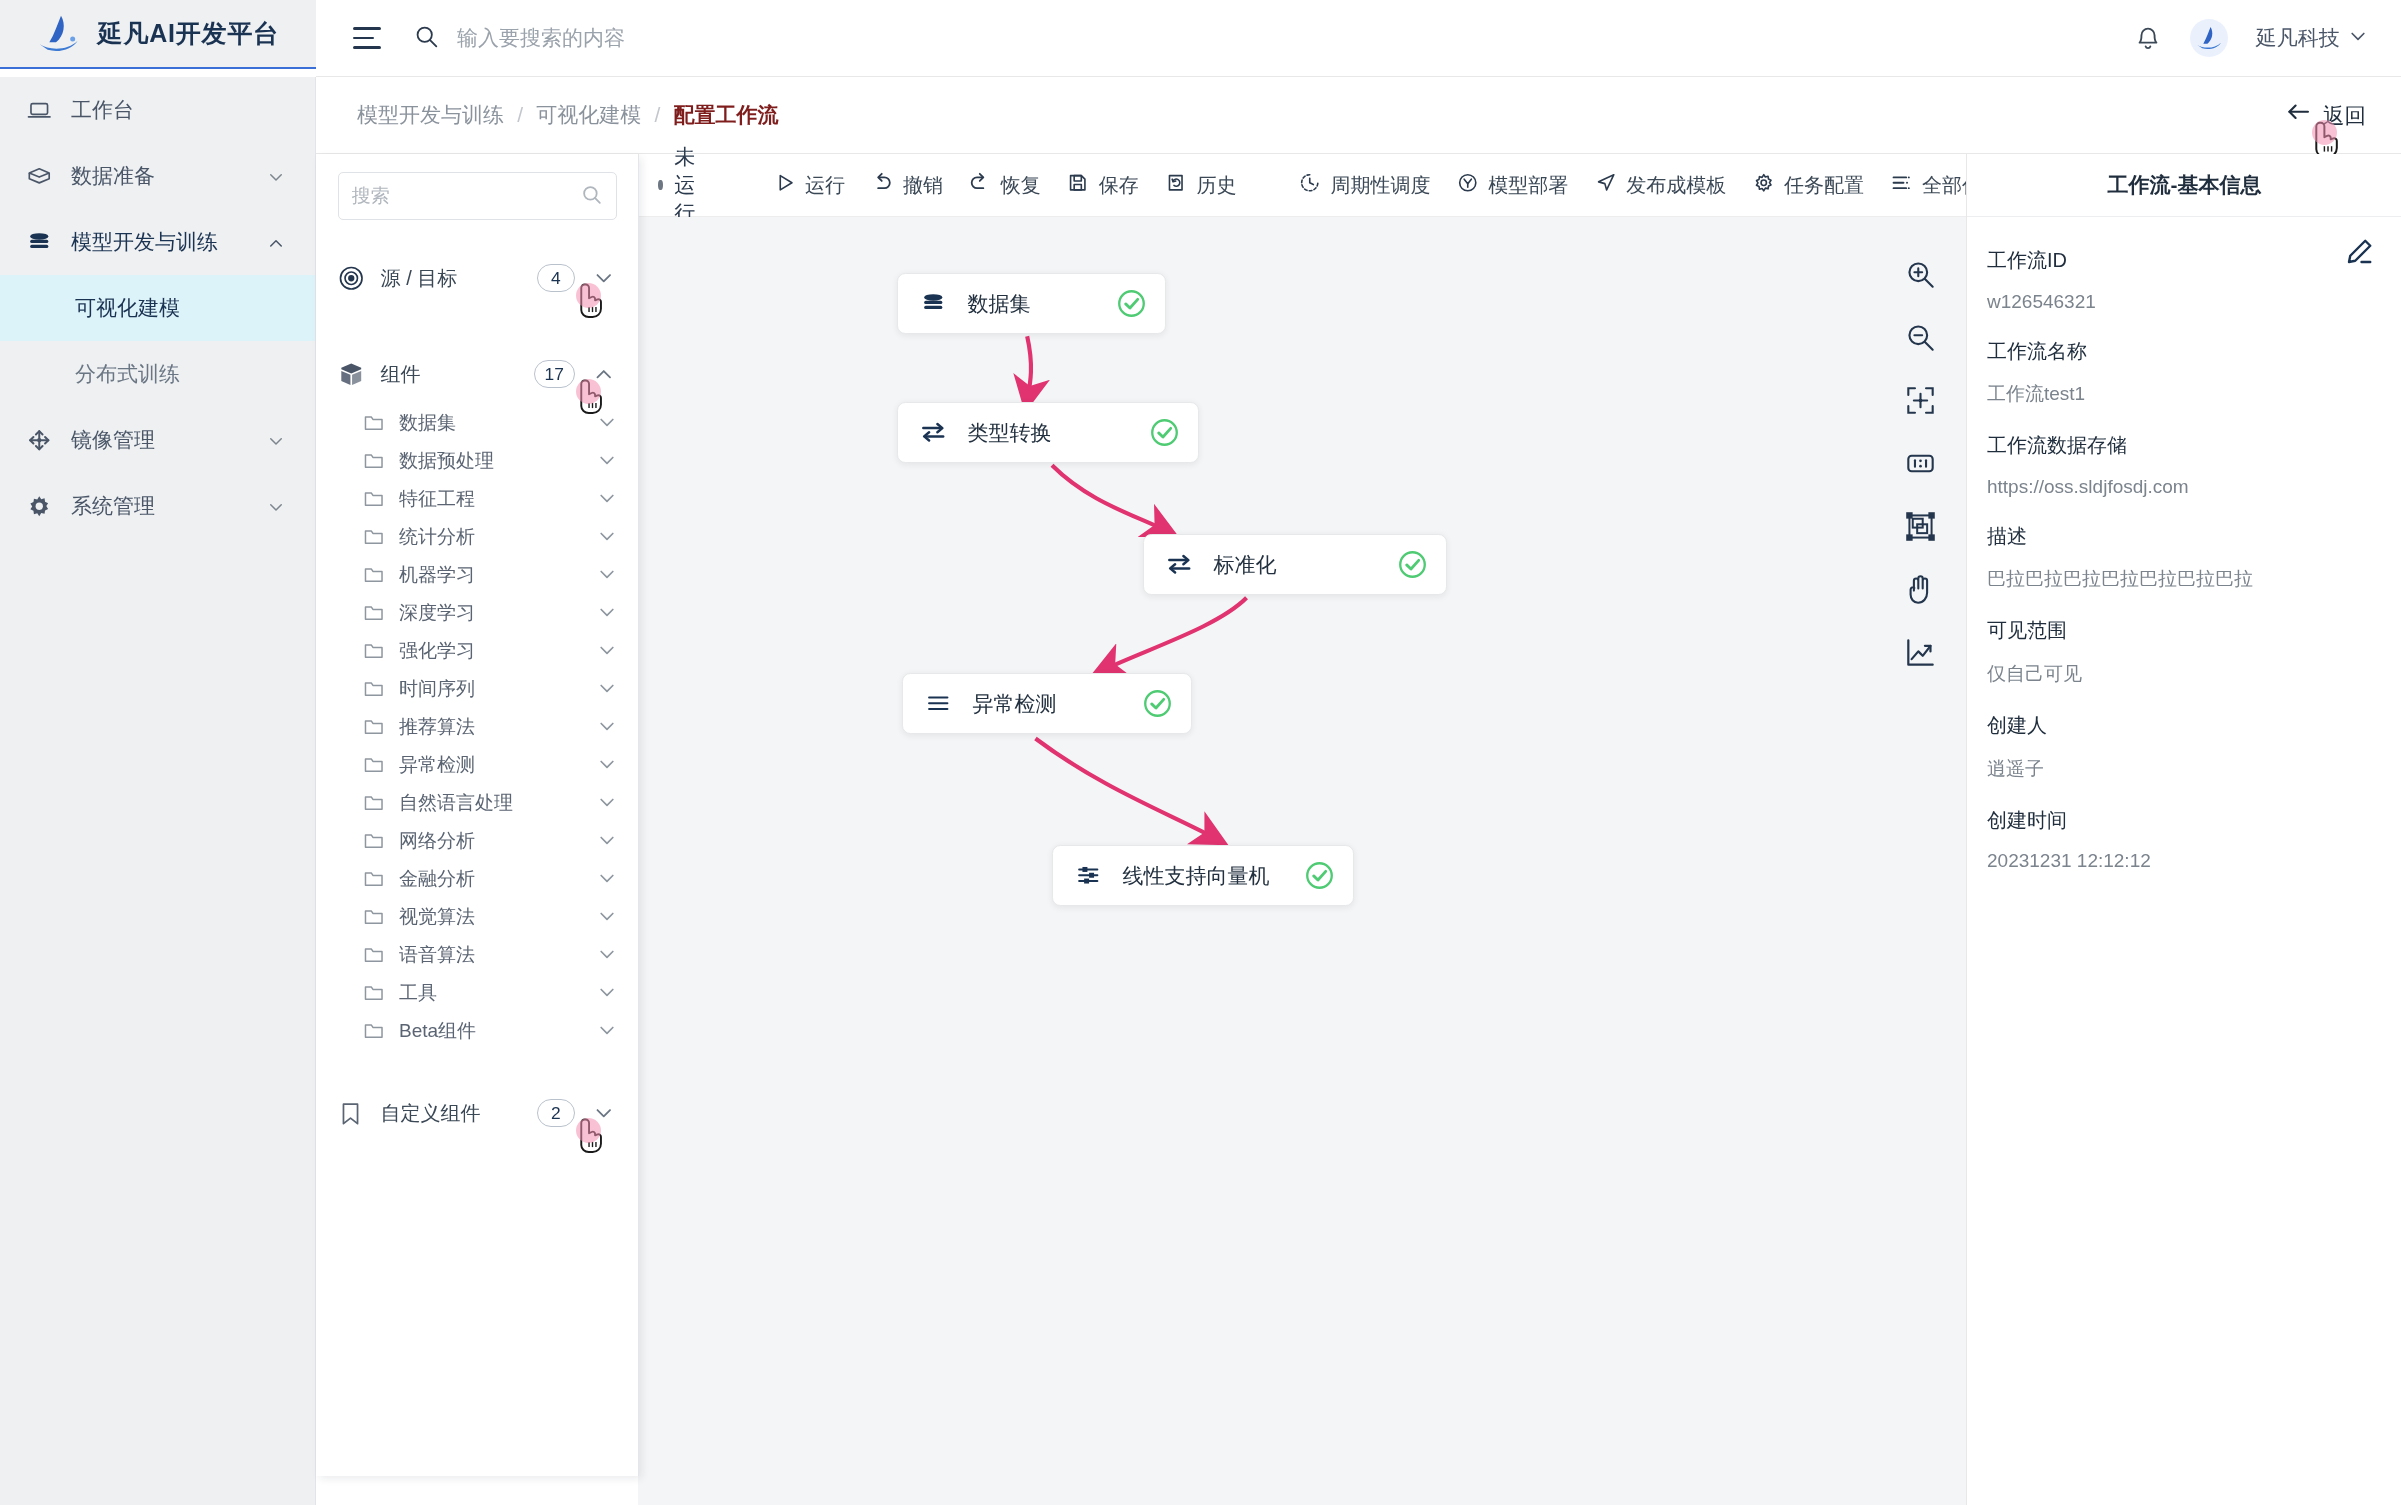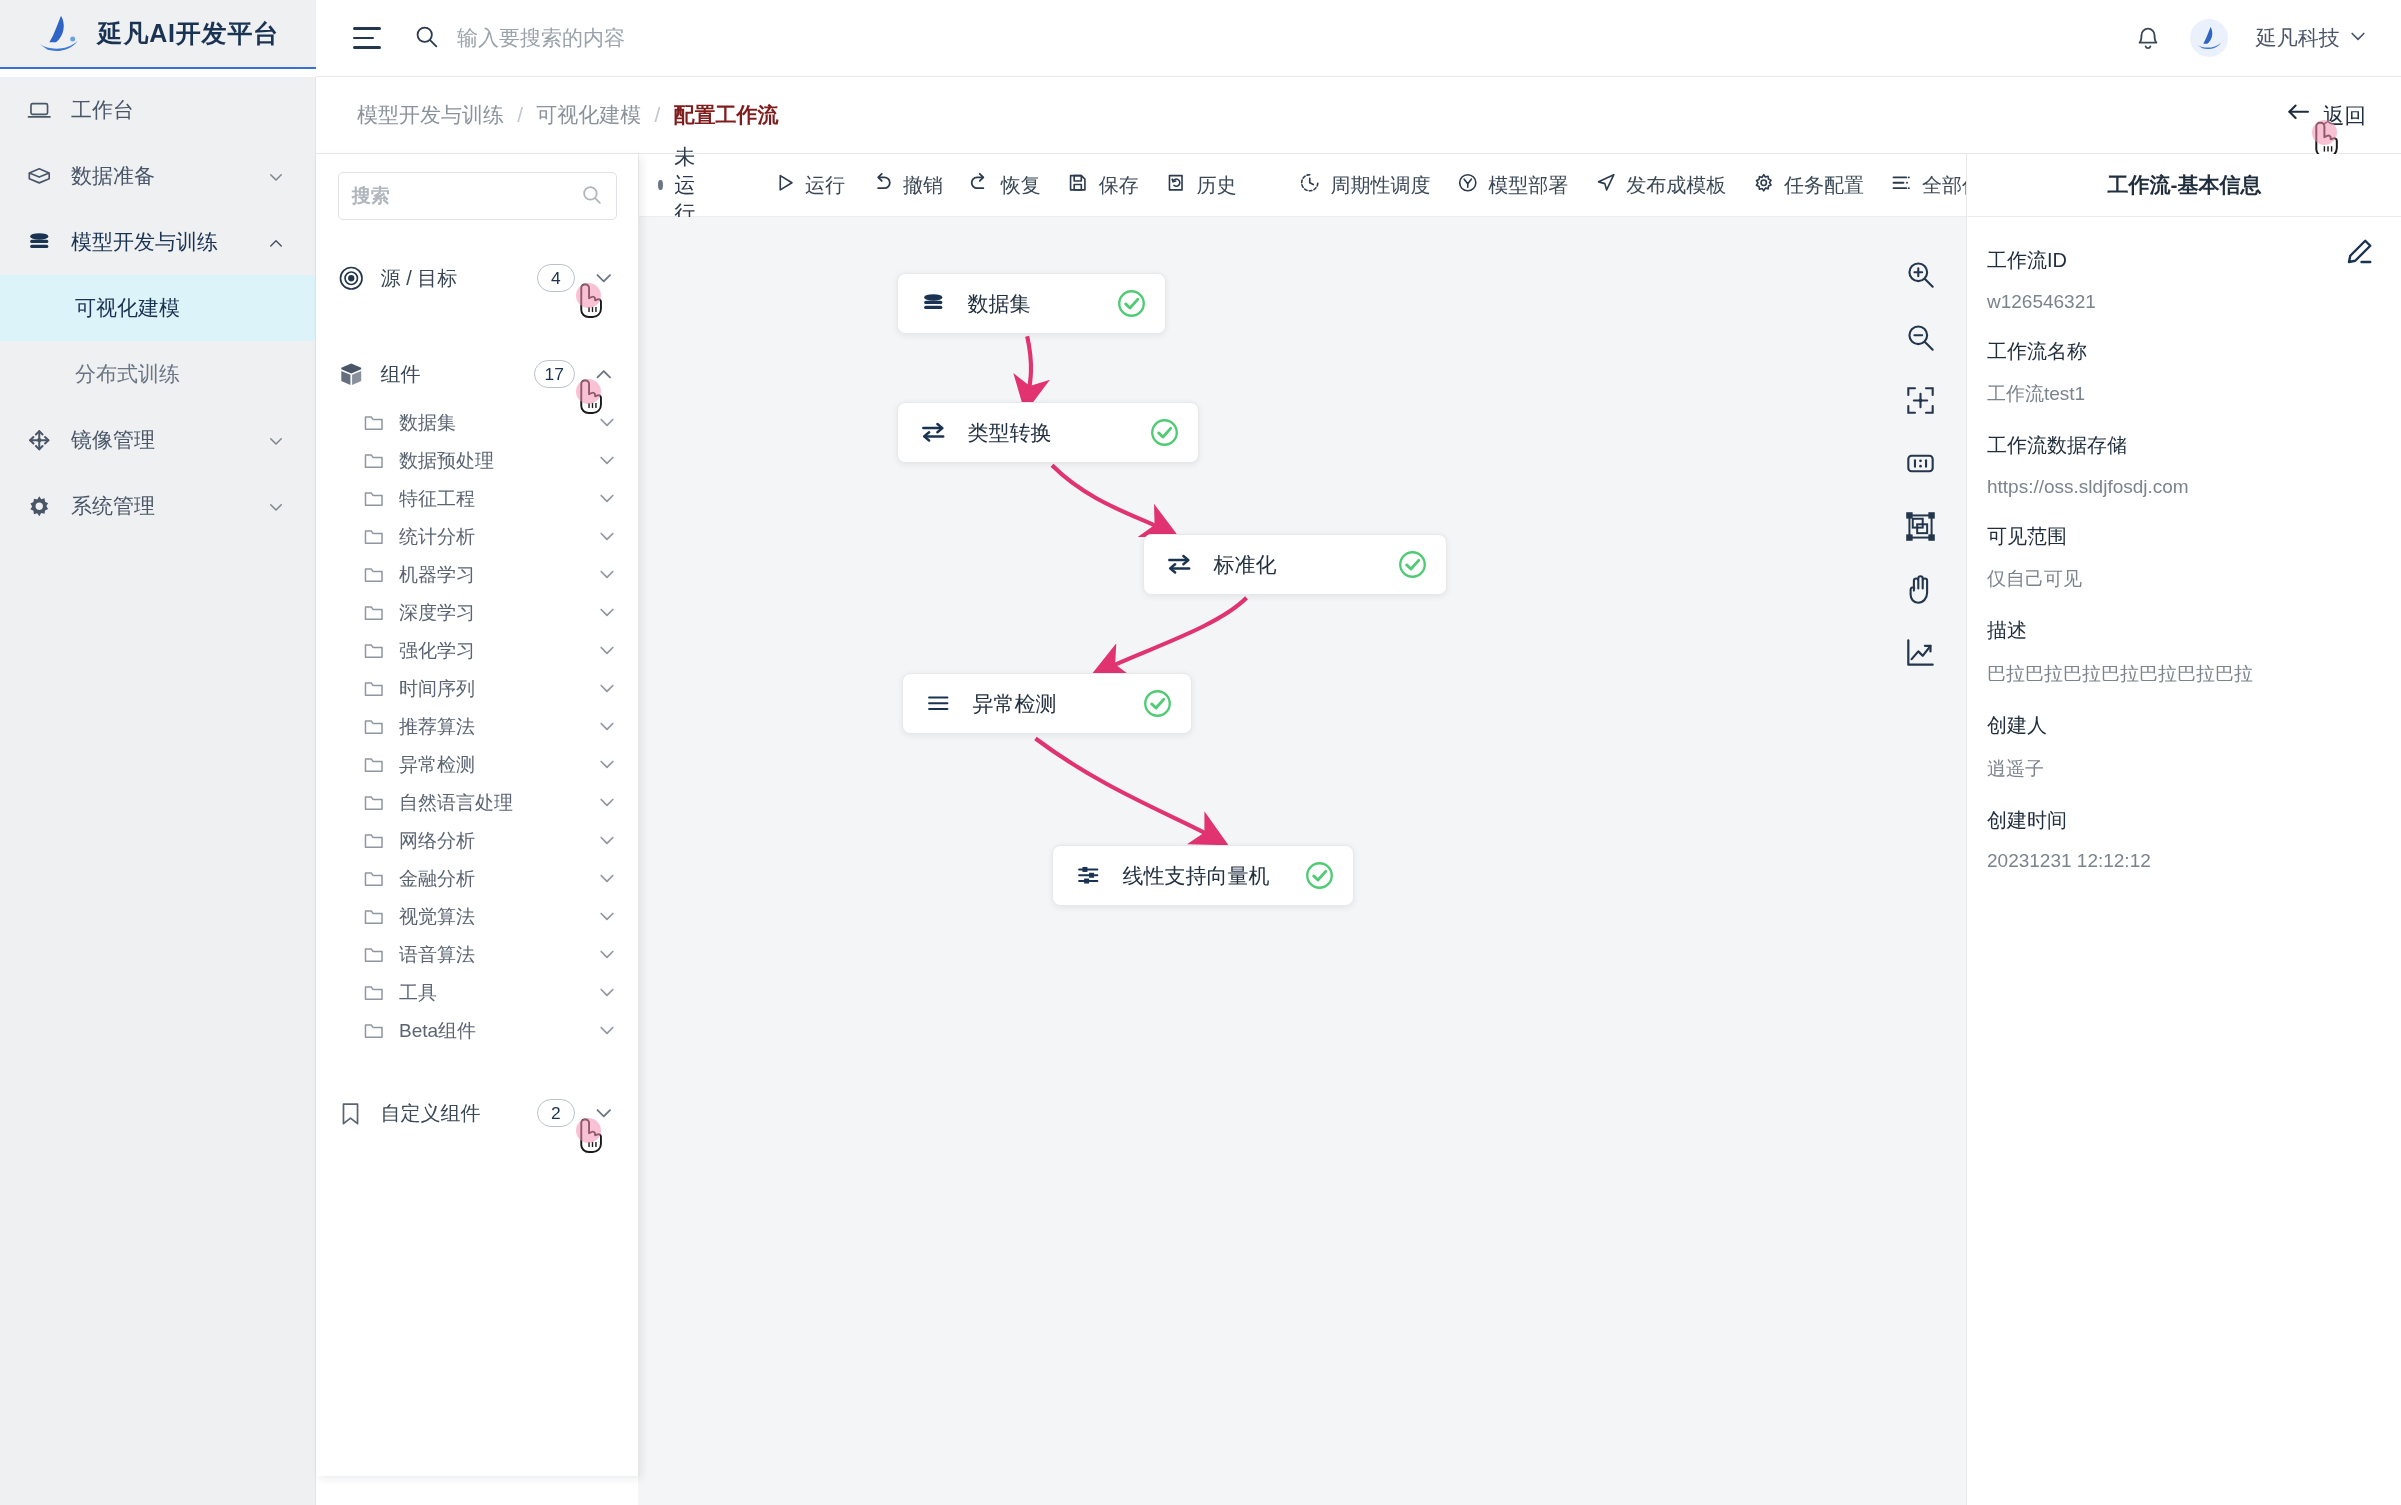--- a/index.html
+++ b/index.html
@@ -104,21 +104,21 @@
   .cpanel {
     position: absolute; left: 316px; top: 154px; width: 323px; height: 1322px;
     background: #fff; border-right: 0.8px solid #e4e6e9;
     box-shadow: 2.5px 2.5px 8.3px rgba(20,30,50,.09);
     padding: 18px 21.5px 0 21.5px; overflow: hidden;
   }
   .srchbox {
     height: 48px; border: 0.8px solid #dfe2e6; border-radius: 5px;
     display: flex; align-items: center; padding: 0 13.2px; gap: 8.3px; margin-bottom: 28px;
   }
-  .srchbox .ph { flex: 1; font-size: 19px; color: #b0b6bd; font-weight: bold; }
+  .srchbox .ph { flex: 1; font-size: 19px; color: #b0b6bd; }
   .sect { display: flex; align-items: center; gap: 16.6px; height: 60px; cursor: pointer; }
   .sect .sic { width: 26.5px; height: 26.5px; flex: none; display: flex; align-items: center; justify-content: center; }
   .sect .slabel { flex: 1; font-size: 20px; color: #3b4856; }
   .badge {
     min-width: 38px; height: 28px; padding: 0 10px; border: 0.8px solid #b9c2cc; border-radius: 14px;
     font-size: 17.4px; color: #1b3352; display: flex; align-items: center; justify-content: center;
   }
   .sect .schev { width: 25px; display: flex; align-items: center; justify-content: center; }
   .folders { padding-left: 25px; }
   .folder { display: flex; align-items: center; gap: 15px; height: 38px; cursor: pointer; }
@@ -877,26 +877,26 @@
           </div>
           <div class="rp-field">
             <div class="rp-label">工作流名称</div>
             <div class="rp-value">工作流test1</div>
           </div>
           <div class="rp-field">
             <div class="rp-label">工作流数据存储</div>
             <div class="rp-value">https://oss.sldjfosdj.com</div>
           </div>
           <div class="rp-field">
+            <div class="rp-label">描述</div>
+            <div class="rp-value">巴拉巴拉巴拉巴拉巴拉巴拉巴拉</div>
+          </div>
+          <div class="rp-field">
             <div class="rp-label">可见范围</div>
             <div class="rp-value">仅自己可见</div>
-          </div>
-          <div class="rp-field">
-            <div class="rp-label">描述</div>
-            <div class="rp-value">巴拉巴拉巴拉巴拉巴拉巴拉巴拉</div>
           </div>
           <div class="rp-field">
             <div class="rp-label">创建人</div>
             <div class="rp-value">逍遥子</div>
           </div>
           <div class="rp-field">
             <div class="rp-label">创建时间</div>
             <div class="rp-value">20231231 12:12:12</div>
           </div>
         </div>

